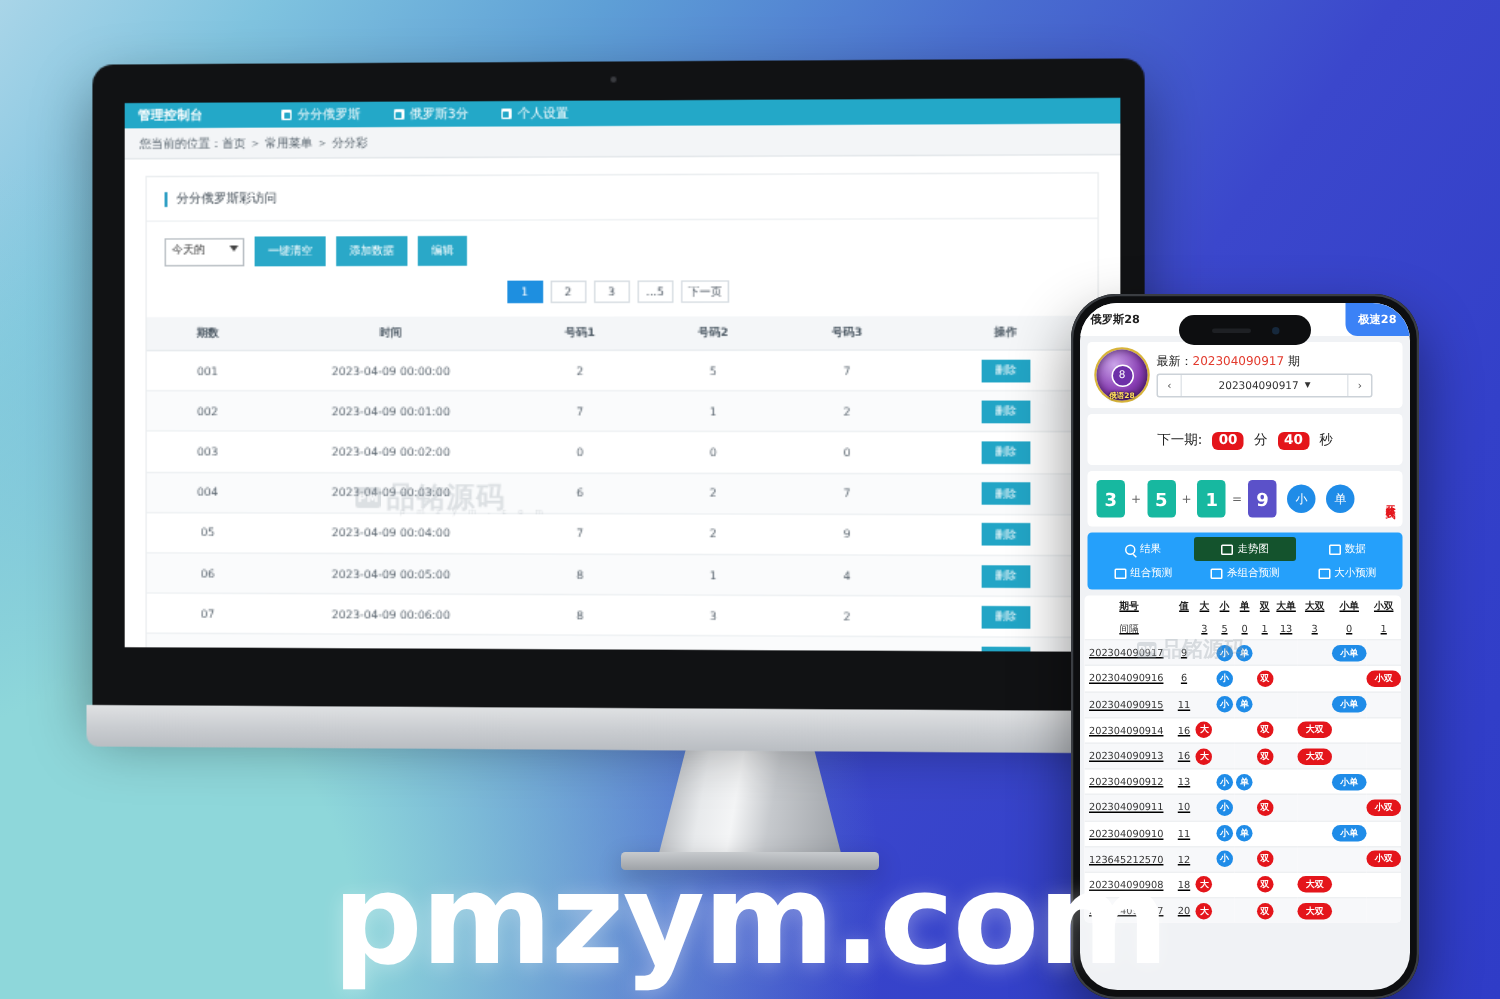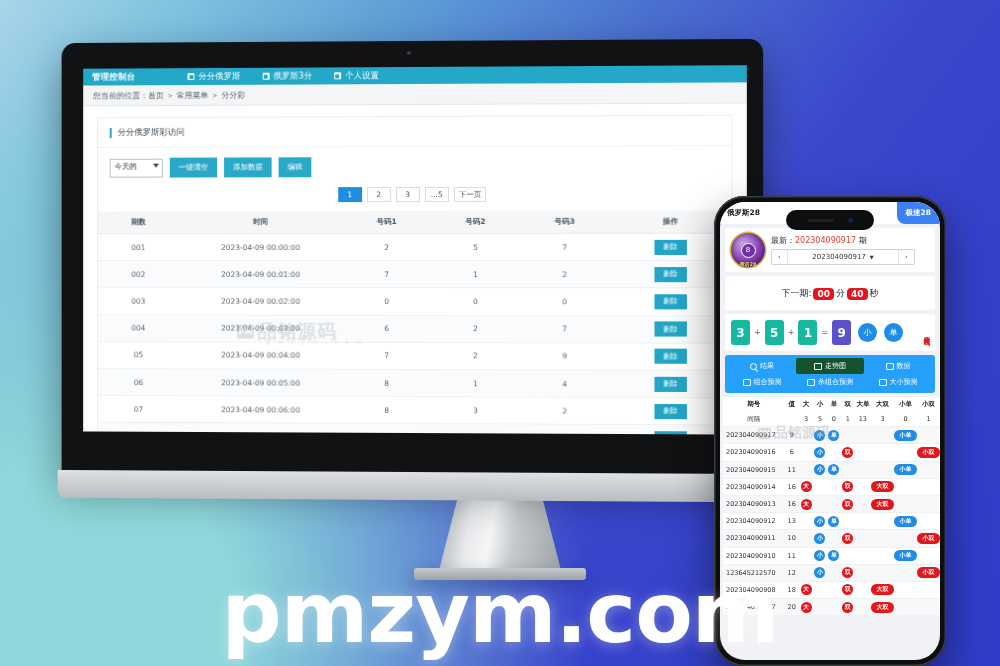--- a/index.html
+++ b/index.html
@@ -115,21 +115,21 @@
     font-size:5px;color:#ffdf5e;font-weight:bold;white-space:nowrap;
     text-shadow:0 0 2px #000;}
   .lt-txt{font-size:8px;color:#222;}
   .lt-txt .num{color:#e23b2e;}
   .spin{margin-top:3px;display:flex;align-items:stretch;border:1px solid #ccd2d8;
     border-radius:2px;overflow:hidden;width:142px;height:14px;font-size:7px;background:#fff;}
   .spin .ar{width:15px;display:flex;align-items:center;justify-content:center;color:#555;
     border-right:1px solid #e2e6ea;}
   .spin .ar.rt{border-right:none;border-left:1px solid #e2e6ea;}
   .spin .vl{flex:1;display:flex;align-items:center;justify-content:center;gap:4px;color:#333;}
-  .countdown{display:flex;align-items:center;justify-content:center;gap:2px;
+  .countdown{display:flex;align-items:center;justify-content:center;gap:7px;
     font-size:9px;color:#222;padding:6px 0 5px 0;}
   .cdnum{background:#e4151b;color:#fff;font-weight:bold;padding:1px 4px;border-radius:4px;
     font-size:9px;}
   .drawrow{display:flex;align-items:center;padding:6px 4px 6px 6px;gap:4px;}
   .nball{width:19px;height:25px;border-radius:3px;background:#17b8a0;color:#fff;
     font-size:12px;font-weight:bold;display:flex;align-items:center;justify-content:center;}
   .nball.sum{background:#5b51c9;}
   .op{font-size:8px;color:#666;}
   .tagc{width:19px;height:19px;border-radius:50%;background:#1f8ce8;color:#fff;
     font-size:8px;display:flex;align-items:center;justify-content:center;margin-left:3px;}
@@ -137,21 +137,21 @@
     writing-mode:vertical-rl;letter-spacing:1px;line-height:1.1;padding-right:1px;}
   .btns{margin:4px 5px 0 5px;background:#25a0fb;border-radius:3px;padding:3px;}
   .brow{display:flex;}
   .bcell{flex:1;display:flex;align-items:center;justify-content:center;gap:3px;
     color:#fff;font-size:7px;padding:3px 0;border-radius:2px;}
   .bcell.sel2{background:#14532d;}
   .bico{width:6px;height:5px;border:1px solid #fff;border-radius:1px;flex:none;}
   .bico.mag{border-radius:50%;width:5px;height:5px;border-width:1.2px;position:relative;}
   .bico.mag:after{content:"";position:absolute;right:-2px;bottom:-2px;width:3px;height:1px;
     background:#fff;transform:rotate(45deg);}
-  .ptbl{margin:4px 0 0 3px;background:#fff;border-radius:3px;overflow:hidden;}
+  .ptbl{margin:4px 6px 0 3px;background:#fff;border-radius:3px;overflow:hidden;text-decoration:underline;}
   .ptbl table{width:100%;border-collapse:collapse;font-size:6.5px;color:#333;}
   .ptbl th{font-weight:bold;padding:3px 0;color:#222;font-size:6.5px;}
   .ptbl td{padding:2.6px 0;text-align:center;border-top:1px solid #eef0f2;}
   .ptbl tr.sumrow td{color:#333;border-top:none;}
   .ptbl tr:nth-child(even){background:#f7f8fa;}
   .bdg{display:inline-flex;align-items:center;justify-content:center;
     width:11px;height:11px;border-radius:50%;color:#fff;font-size:6px;font-weight:bold;}
   .bdg.b{background:#1f8ce8;}
   .bdg.r{background:#e4151b;}
   .bdg2{display:inline-flex;align-items:center;justify-content:center;

